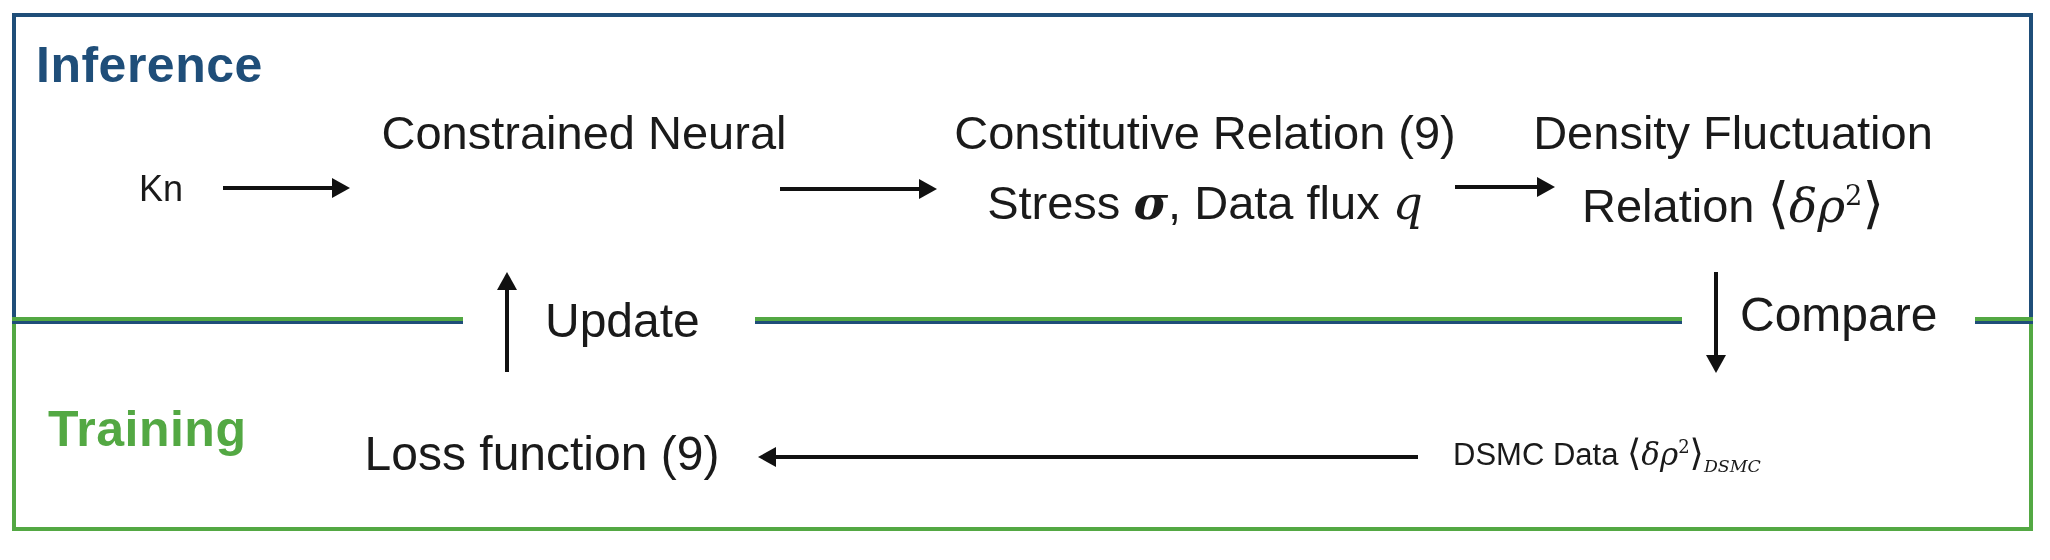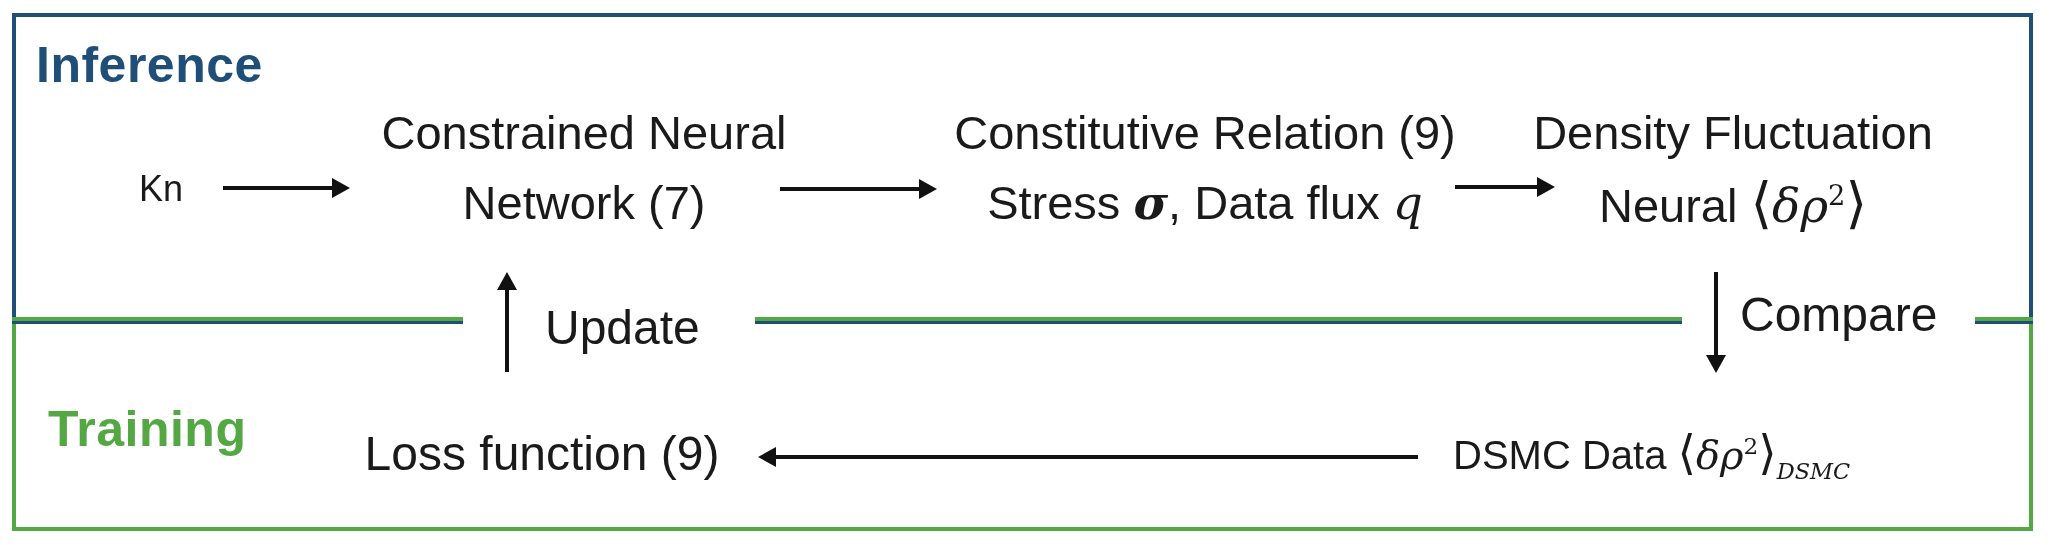--- a/index.html
+++ b/index.html
@@ -32,23 +32,23 @@
 
   
   .kn { position:absolute; left:161px; top:189px; transform:translate(-50%,-50%); font-size:36px; }
   .node { position:absolute; top:98px; transform:translateX(-50%); text-align:center;
     font-size:47px; line-height:70px; white-space:nowrap; }
   .node-network      { left:584px; }
   .node-constitutive { left:1205px; }
   .node-spectra      { left:1700px;margin-left:33px; }
 
   .loss { position:absolute; left:542px; top:453px; transform:translate(-50%,-50%); font-size:48px; white-space:nowrap;text-align:right; }
-  .dsmc { position:absolute; left:1453px; top:452px; transform:translateY(-50%); font-size:40px; white-space:nowrap; }
+  .dsmc { position:absolute; left:1453px; top:452px; transform:translateY(-50%); font-size:31px; white-space:nowrap; }
 
-  .update-label  { position:absolute; left:545px;  top:327px; transform:translateY(-50%); font-size:48px;text-align:center; }
+  .update-label  { position:absolute; left:545px;  top:320px; transform:translateY(-50%); font-size:48px;text-align:center; }
   .compare-label { position:absolute; left:1740px; top:314px; transform:translateY(-50%); font-size:48px; }
 
   
   .mi { font-family:"DejaVu Serif", serif; font-style:italic; }
   .mb { font-weight:bold; }
   .ang { font-family:"DejaVu Sans", sans-serif; font-size:118%; font-weight:normal; font-style:normal; }
   .msup { font-family:"DejaVu Serif", serif; font-style:normal; font-size:58%; vertical-align:super; line-height:0; }
   .msub { font-family:"DejaVu Serif", serif; font-style:italic; font-size:56%; vertical-align:-0.45em; line-height:0; }
 
   
@@ -94,21 +94,20 @@
 
   <div class="kn">Kn</div>
 
   <div class="arrow arrow-r a-kn-net">
     <i class="shaft"></i>
     <i class="head"></i>
   </div>
 
   <div class="node node-network">
     <div>Constrained Neural</div>
-    <div>Network (7)</div>
   </div>
 
   <div class="arrow arrow-r a-net-con">
     <i class="shaft"></i>
     <i class="head"></i>
   </div>
 
   <div class="node node-constitutive">
     <div>Constitutive Relation (9)</div>
     <div>
@@ -117,21 +116,21 @@
   </div>
 
   <div class="arrow arrow-r a-con-spec">
     <i class="shaft"></i>
     <i class="head"></i>
   </div>
 
   <div class="node node-spectra">
     <div>Density Fluctuation</div>
     <div>
-      <span>Neural </span><span class="ang">⟨</span><span class="mi">δρ</span><span class="msup">2</span><span class="ang">⟩</span>
+      <span>Relation </span><span class="ang">⟨</span><span class="mi">δρ</span><span class="msup">2</span><span class="ang">⟩</span>
     </div>
   </div>
 
   <div class="arrow arrow-u a-update">
     <i class="shaft"></i>
     <i class="head"></i>
   </div>
   <div class="update-label">Update</div>
 
   <div class="arrow arrow-d a-compare">

